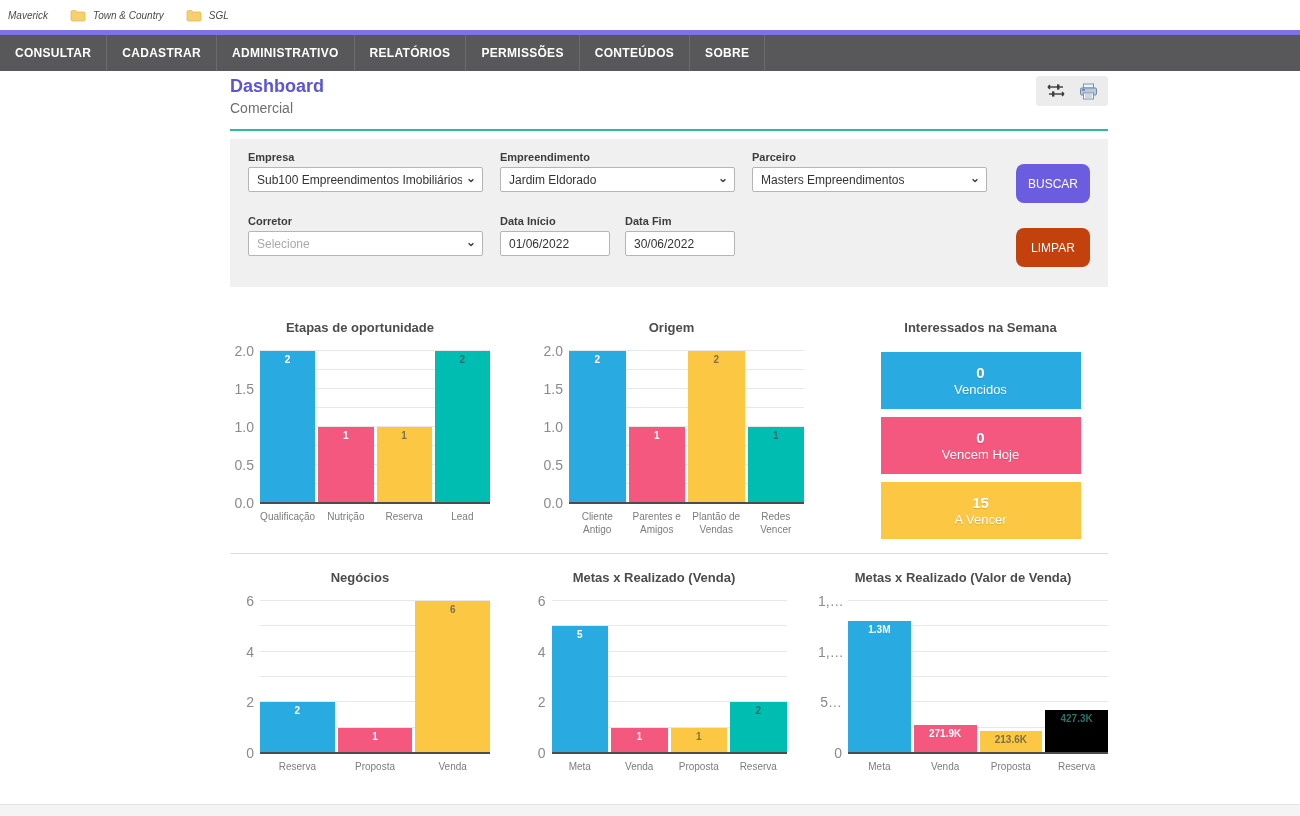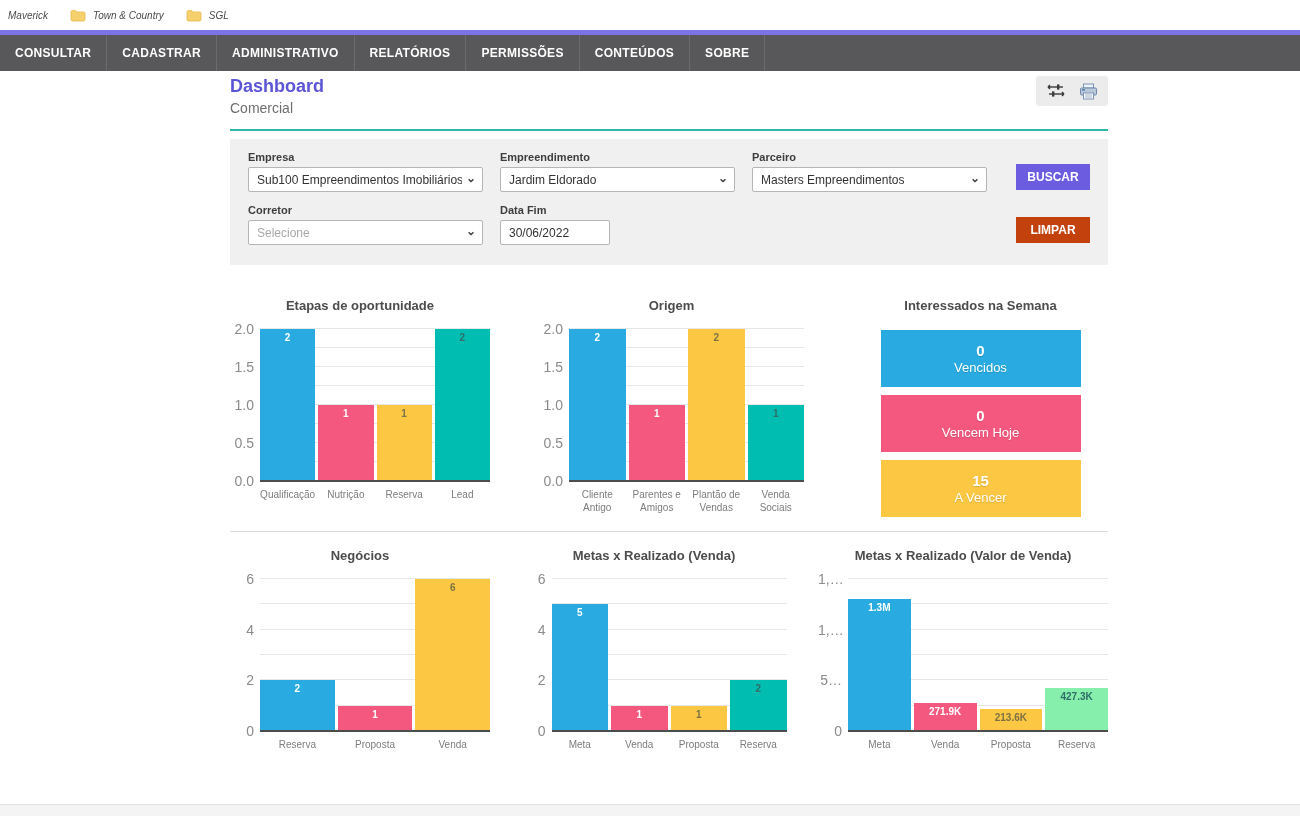--- a/index.html
+++ b/index.html
@@ -36,21 +36,21 @@
   select { width:100%; height:25px; border:1px solid #b5b5b5; border-radius:2px; background:#fff;
            font-size:12px; color:#333; padding:0 20px 0 8px; appearance:none; -webkit-appearance:none;
            font-family:"Liberation Sans", sans-serif; }
   select.placeholder { color:#a9a9a9; }
   .sel-chevron { position:absolute; right:7px; top:4px; font-size:12px; font-weight:bold; color:#444; pointer-events:none; }
   .date-pair { display:flex; gap:15px; }
   .date-field { width:110px; }
   .date-field input { width:110px; height:25px; border:1px solid #b5b5b5; border-radius:2px; font-size:12px;
                       color:#333; padding:0 8px; font-family:"Liberation Sans", sans-serif; }
   .btn-col { display:flex; justify-content:flex-end; align-items:flex-start; padding-top:13px; }
-  .btn { width:74px; height:26px; border:none; border-radius:0; color:#fff; font-size:12px; font-weight:bold;
+  .btn { width:74px; height:39px; border:none; border-radius:8px; color:#fff; font-size:12px; font-weight:normal;
          cursor:pointer; font-family:"Liberation Sans", sans-serif; }
   .btn-buscar { background:#6b5ce0; }
   .btn-limpar { background:#c2410c; }
 
   
   .charts-row { display:flex; justify-content:space-between; margin-top:33px; }
   .charts-row.second { margin-top:16px; }
   .row-divider { height:1px; background:#dcdcdc; margin-top:14px; }
   .chart { }
   .w260{width:260px;} .w265{width:265px;} .w290{width:290px;}
@@ -176,20 +176,24 @@
 
     <div>
       <div class="field-label">Corretor</div>
       <div class="sel-wrap">
         <select class="placeholder"><option>Selecione</option></select>
         <span class="sel-chevron">⌄</span>
       </div>
     </div>
     <div class="date-pair">
       <div class="date-field">
+        <div class="field-label">Data Início</div>
+        <input type="text" value="01/06/2022" style="">
+      </div>
+      <div class="date-field">
         <div class="field-label">Data Fim</div>
         <input type="text" value="30/06/2022" style="">
       </div>
     </div>
     <div></div>
     <div class="btn-col">
       <button class="btn btn-limpar">LIMPAR</button>
     </div>
   </div>
 
@@ -262,21 +266,21 @@
             <div class="bar" style="height: 50%; background: rgb(0, 189, 178);">
               <span class="bar-label" style="color: rgb(47, 110, 104);">1</span>
             </div>
           </div>
           <div class="xaxis"></div>
         </div>
         <div class="chart-xlabels">
           <div class="xlabel">Cliente Antigo</div>
           <div class="xlabel">Parentes e Amigos</div>
           <div class="xlabel">Plantão de Vendas</div>
-          <div class="xlabel">Venda Sociais</div>
+          <div class="xlabel">Redes Vencer</div>
         </div>
       </div>
     <div class="cards-panel">
       <div class="chart-title">Interessados na Semana</div>
       <div class="cards-stack">
         <div class="info-card" id="card0" style="background: rgb(41, 171, 226);">
           <div class="card-value">0</div>
           <div class="card-label">Vencidos</div>
         </div>
         <div class="info-card" id="card1" style="background: rgb(244, 88, 127);">
@@ -378,21 +382,21 @@
           <div class="bars">
             <div class="bar" style="height: 86.6667%; background: rgb(41, 171, 226);">
               <span class="bar-label" style="color: rgb(255, 255, 255);">1.3M</span>
             </div>
             <div class="bar" style="height: 18.1267%; background: rgb(244, 88, 127);">
               <span class="bar-label" style="color: rgb(255, 255, 255);">271.9K</span>
             </div>
             <div class="bar" style="height: 14.24%; background: rgb(252, 200, 67);">
               <span class="bar-label" style="color: rgb(125, 113, 69);">213.6K</span>
             </div>
-            <div class="bar" style="height: 28.4867%; background: #86efac;">
+            <div class="bar" style="height: 28.4867%; background: #000000;">
               <span class="bar-label" style="color: rgb(47, 110, 104);">427.3K</span>
             </div>
           </div>
           <div class="xaxis"></div>
         </div>
         <div class="chart-xlabels">
           <div class="xlabel">Meta</div>
           <div class="xlabel">Venda</div>
           <div class="xlabel">Proposta</div>
           <div class="xlabel">Reserva</div>

